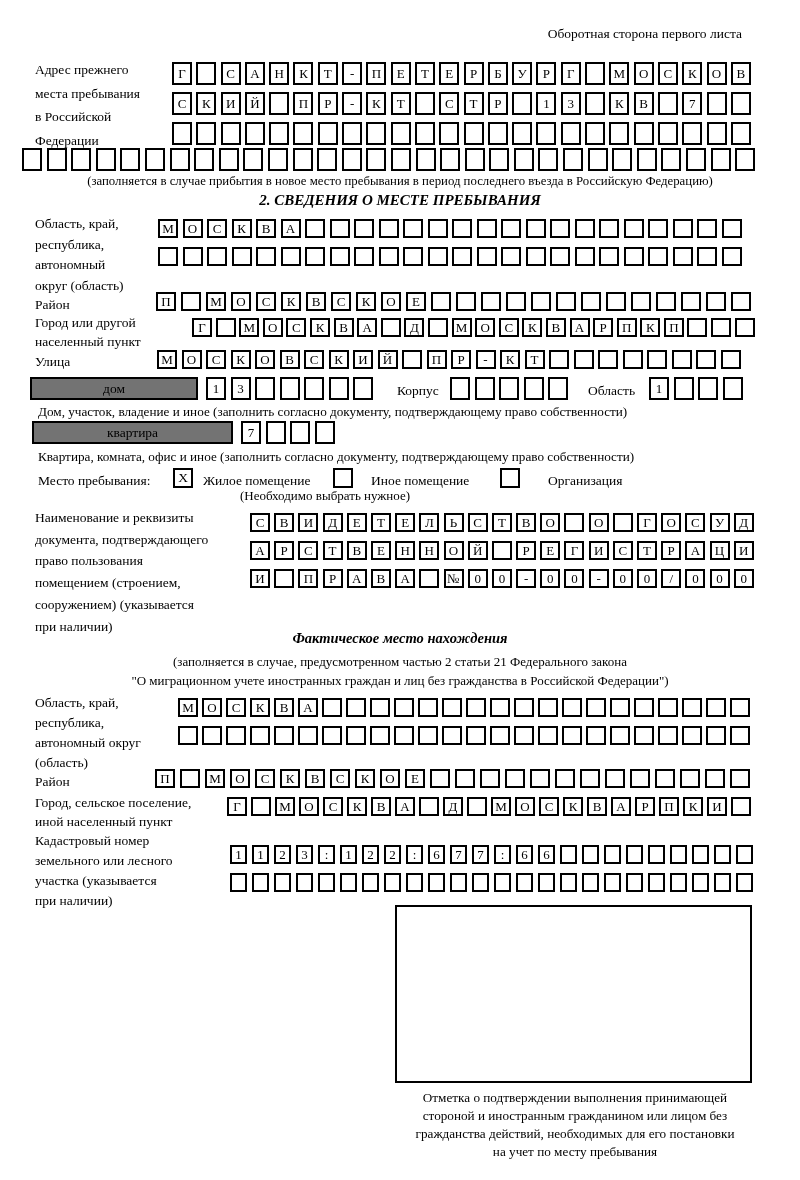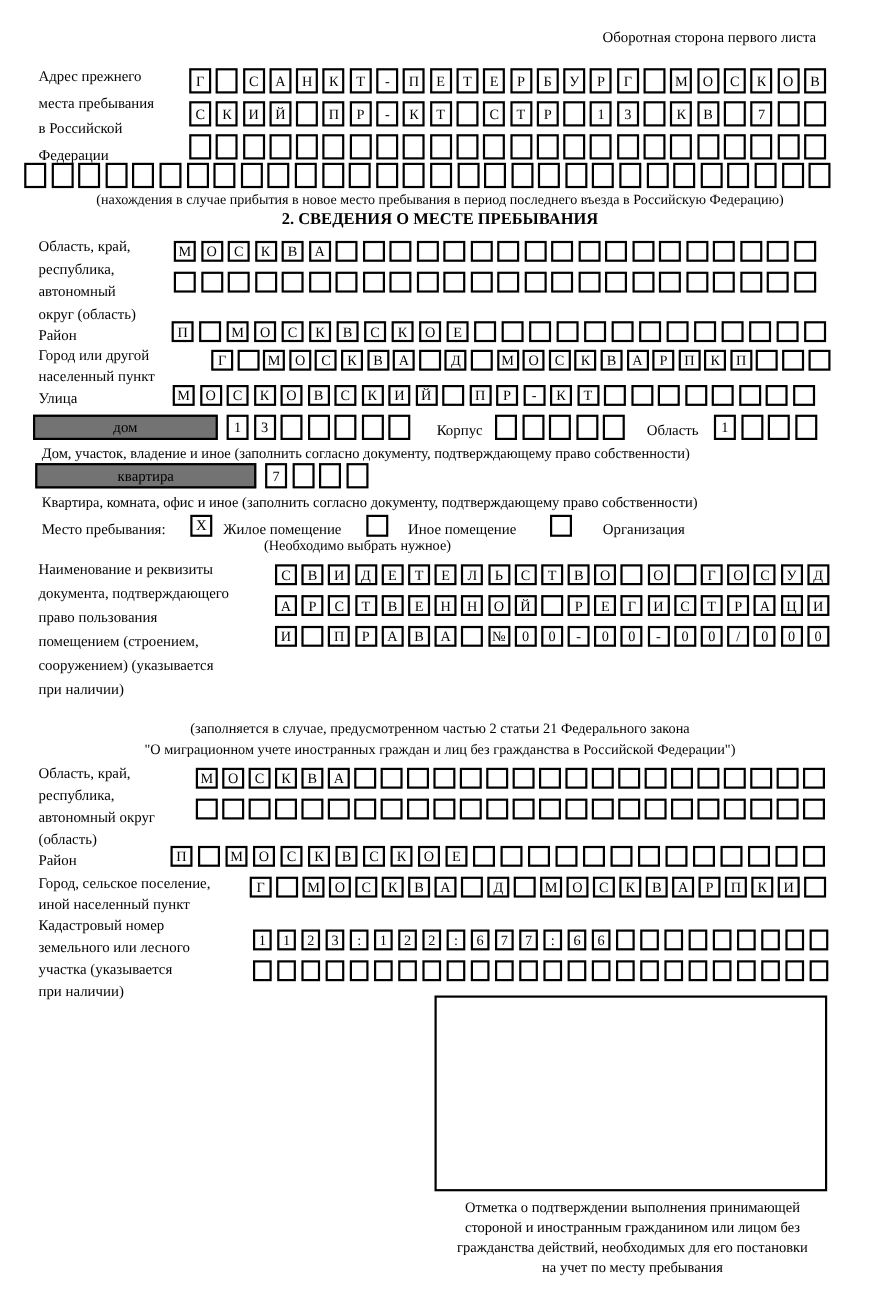--- a/index.html
+++ b/index.html
@@ -2,21 +2,21 @@
 <html><head>
 <meta charset="utf-8">
 <style>
   html,body{margin:0;padding:0;background:#fff;}
   .page{position:relative;width:800px;height:1180px;background:#fff;color:#000;
         font-family:"Liberation Serif",serif;overflow:hidden;border-radius:32px;}
   .abs{position:absolute;}
   .lbl{font-size:13.5px;white-space:pre-line;line-height:23px;}
   .hint{font-size:12.8px;white-space:pre-line;text-align:right;}
   .center{left:0;width:800px;text-align:center;}
-  .b{font-weight:bold;}
+  .b{font-weight:bold;font-style:italic;}
   .cellrow{position:absolute;display:flex;gap:4.5px;}
   .cell{box-sizing:border-box;width:20px;height:19px;border:2px solid #000;
         display:flex;align-items:center;justify-content:center;
         font-size:13px;line-height:1;background:#fff;}
   .tall .cell{height:23px;}
   .narrow{gap:5px;}
   .narrow .cell{width:17px;}
   .chk .cell{width:20px;height:20px;font-size:13.5px;}
   .widebox{position:absolute;box-sizing:border-box;border:2px solid #000;
            display:flex;align-items:center;justify-content:center;
@@ -137,21 +137,21 @@
       <span class="cell"></span>
       <span class="cell"></span>
       <span class="cell"></span>
       <span class="cell"></span>
       <span class="cell"></span>
       <span class="cell"></span>
       <span class="cell"></span>
       <span class="cell"></span>
       <span class="cell"></span>
     </div>
-  <div class="abs hint center" style="top:174px;">(нахождения в случае прибытия в новое место пребывания в период последнего въезда в Российскую Федерацию)</div>
+  <div class="abs hint center" style="top:174px;">(заполняется в случае прибытия в новое место пребывания в период последнего въезда в Российскую Федерацию)</div>
 
   <div class="abs center b" style="top:192px;font-size:15px;">2. СВЕДЕНИЯ О МЕСТЕ ПРЕБЫВАНИЯ</div>
 
   <div class="abs lbl" style="left:35px;top:214px;line-height:20.5px;">Область, край,
 республика,
 автономный
 округ (область)</div>
   <div class="cellrow" style="left:158px;top:219px;">
       <span class="cell">М</span>
       <span class="cell">О</span>
@@ -410,20 +410,21 @@
       <span class="cell">0</span>
       <span class="cell">-</span>
       <span class="cell">0</span>
       <span class="cell">0</span>
       <span class="cell">/</span>
       <span class="cell">0</span>
       <span class="cell">0</span>
       <span class="cell">0</span>
     </div>
 
+  <div class="abs center b" style="top:630px;font-size:14.5px;">Фактическое место нахождения</div>
   <div class="abs hint center" style="top:653px;font-size:13px;line-height:18.5px;">(заполняется в случае, предусмотренном частью 2 статьи 21 Федерального закона
 "О миграционном учете иностранных граждан и лиц без гражданства в Российской Федерации")</div>
 
   <div class="abs lbl" style="left:35px;top:693px;line-height:20px;">Область, край,
 республика,
 автономный округ
 (область)</div>
   <div class="cellrow" style="left:178px;top:698px;gap:4px;">
       <span class="cell">М</span>
       <span class="cell">О</span>

